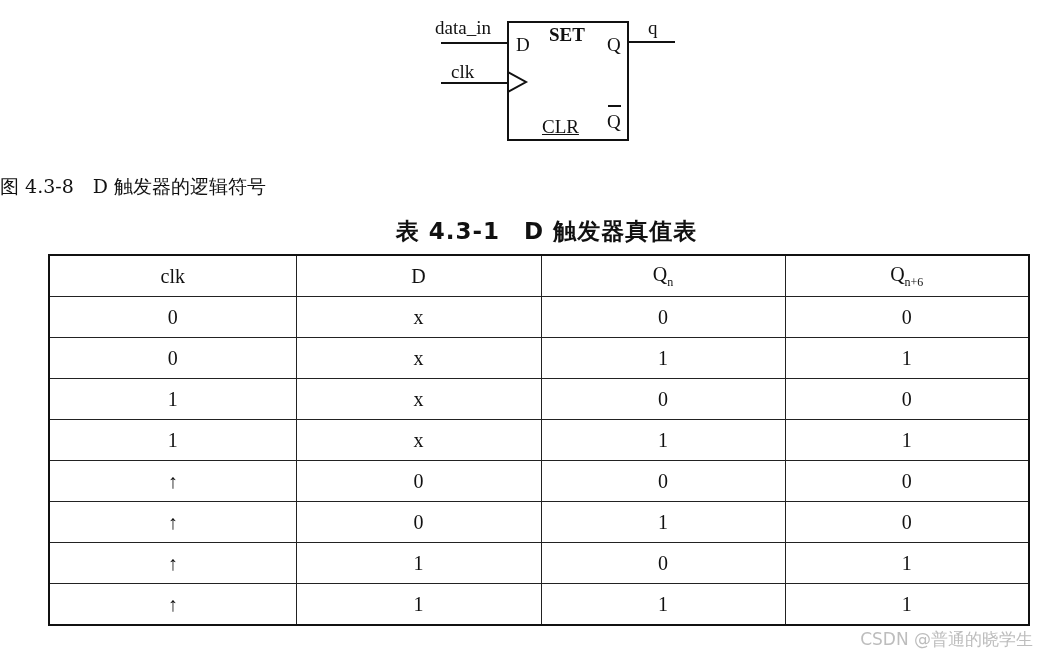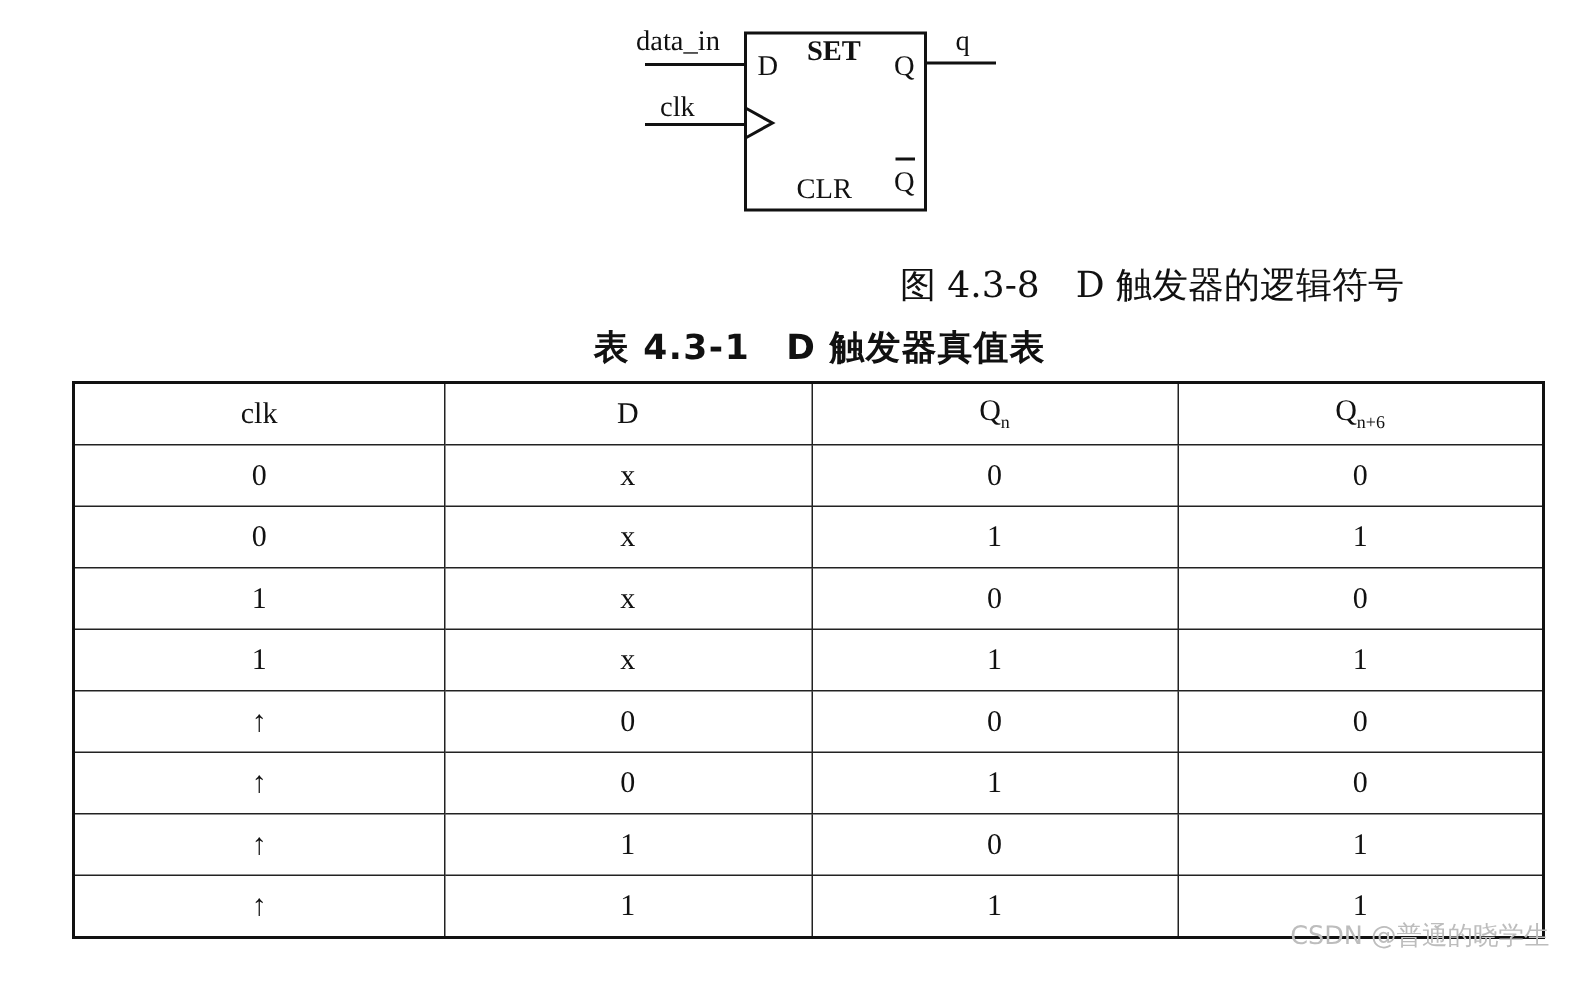--- a/index.html
+++ b/index.html
@@ -1,44 +1,44 @@
 <!DOCTYPE html>
 <html><head>
   <meta charset="utf-8">
   <style>
     html, body { margin: 0; padding: 0; background: #ffffff; }
     body {
       width: 1047px; height: 657px; position: relative; overflow: hidden;
       font-family: "Liberation Serif", "DejaVu Serif", serif; color: #111;
     }
-    .diagram { position: absolute; left: 4px; top: 0; width: 865px; height: 160px; padding-left: 44px; }
+    .diagram { position: absolute; left: 15px; top: 0; width: 865px; height: 160px; padding-left: 44px; }
     .diagram svg { position: absolute; left: 0; top: 0; }
     .dlabel { position: absolute; font-size: 19px; line-height: 1; }
     .fig-caption {
-      position: absolute; top: 174px; left: 0; width: 936px; text-align: right;
-      font-size: 24px; font-family: "DejaVu Serif", "Liberation Serif", serif;
+      position: absolute; top: 174px; left: 0; width: 936px; text-align: left;
+      font-size: 19px; font-family: "DejaVu Serif", "Liberation Serif", serif;
     }
     .tbl-caption {
       position: absolute; top: 216px; left: 0; width: 1047px; text-align: center;
       font-size: 23px; font-weight: bold; font-family: "DejaVu Sans", "Liberation Sans", sans-serif;
       letter-spacing: 1px;
       margin-left: 23px;
     }
     table.truth {
       position: absolute; left: 48px; top: 254px; width: 980px;
       border-collapse: collapse; table-layout: fixed;
       border: 2px solid #111;
     }
     table.truth th, table.truth td {
       border: 1.5px solid #222; height: 40px; text-align: center;
       font-size: 20px; font-weight: normal; padding: 0;
     }
     table.truth sub { font-size: 12px; }
     .watermark {
-      position: absolute; right: 14px; bottom: 22px; font-size: 17px; color: #bdbdbd;
+      position: absolute; right: 14px; bottom: 6px; font-size: 17px; color: #bdbdbd;
       font-family: "DejaVu Sans", "Liberation Sans", sans-serif;
     }
   </style>
 </head>
 <body>
 
 <div class="diagram">
   <svg width="1047" height="160">
 
     <rect x="493" y="22" width="120" height="118" fill="none" stroke="#111" stroke-width="2"></rect>
@@ -51,21 +51,21 @@
 
     <line x1="613" y1="42" x2="660" y2="42" stroke="#111" stroke-width="2"></line>
 
     <line x1="593" y1="106" x2="606" y2="106" stroke="#111" stroke-width="2"></line>
   </svg>
   <span class="dlabel" style="left:420px;top:18px;">data_in</span>
   <span class="dlabel" style="left:436px;top:62px;">clk</span>
   <span class="dlabel" style="left:501px;top:35px;">D</span>
   <span class="dlabel" style="left:534px;top:25px;font-weight:bold;">SET</span>
   <span class="dlabel" style="left:592px;top:35px;">Q</span>
-  <span class="dlabel" style="left:527px;top:117px;">CLR</span>
+  <span class="dlabel" style="left:527px;top:117px;text-decoration:underline;">CLR</span>
   <span class="dlabel" style="left:592px;top:112px;">Q</span>
   <span class="dlabel" style="left:633px;top:18px;">q</span>
 </div>
 
 <div class="fig-caption">图 4.3-8　D 触发器的逻辑符号</div>
 <div class="tbl-caption">表 4.3-1　D 触发器真值表</div>
 
 <table class="truth">
   <colgroup>
     <col style="width:247px">

